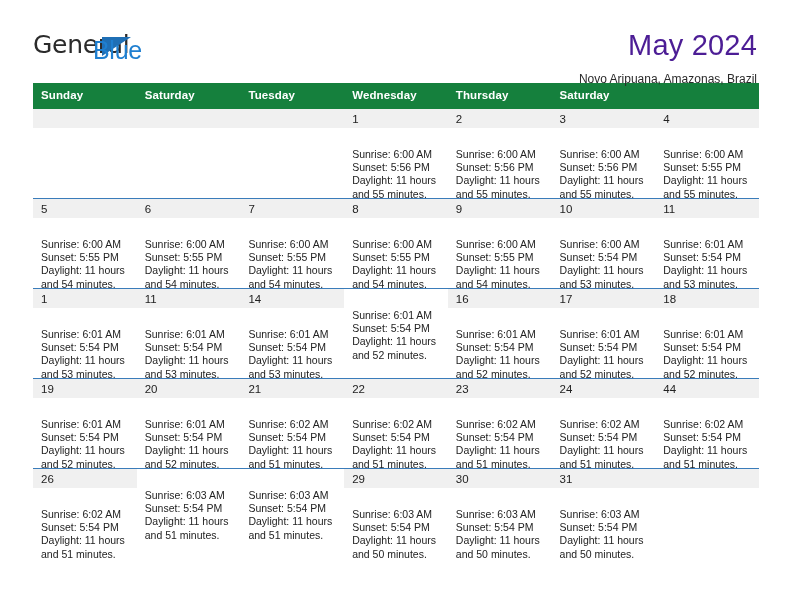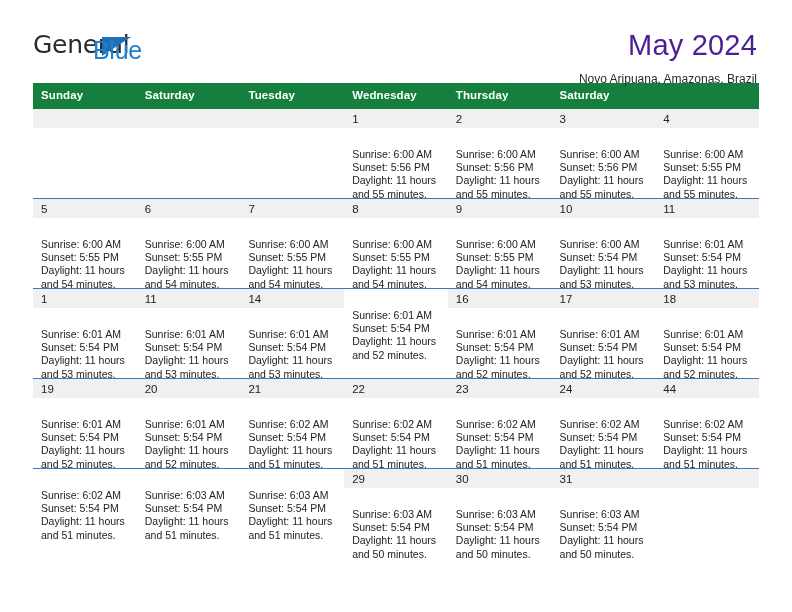--- a/index.html
+++ b/index.html
@@ -401,20 +401,21 @@
             <div class="day-lines">
               <div class="dl">Sunrise: 6:02 AM</div>
               <div class="dl">Sunset: 5:54 PM</div>
               <div class="dl">Daylight: 11 hours</div>
               <div class="dl">and 51 minutes.</div>
             </div>
           </div>
         </div>
         <div class="week">
           <div class="day">
+            <span class="daynum">26</span>
             <div class="day-lines">
               <div class="dl">Sunrise: 6:02 AM</div>
               <div class="dl">Sunset: 5:54 PM</div>
               <div class="dl">Daylight: 11 hours</div>
               <div class="dl">and 51 minutes.</div>
             </div>
           </div>
           <div class="day">
             <div class="day-lines">
               <div class="dl">Sunrise: 6:03 AM</div>

